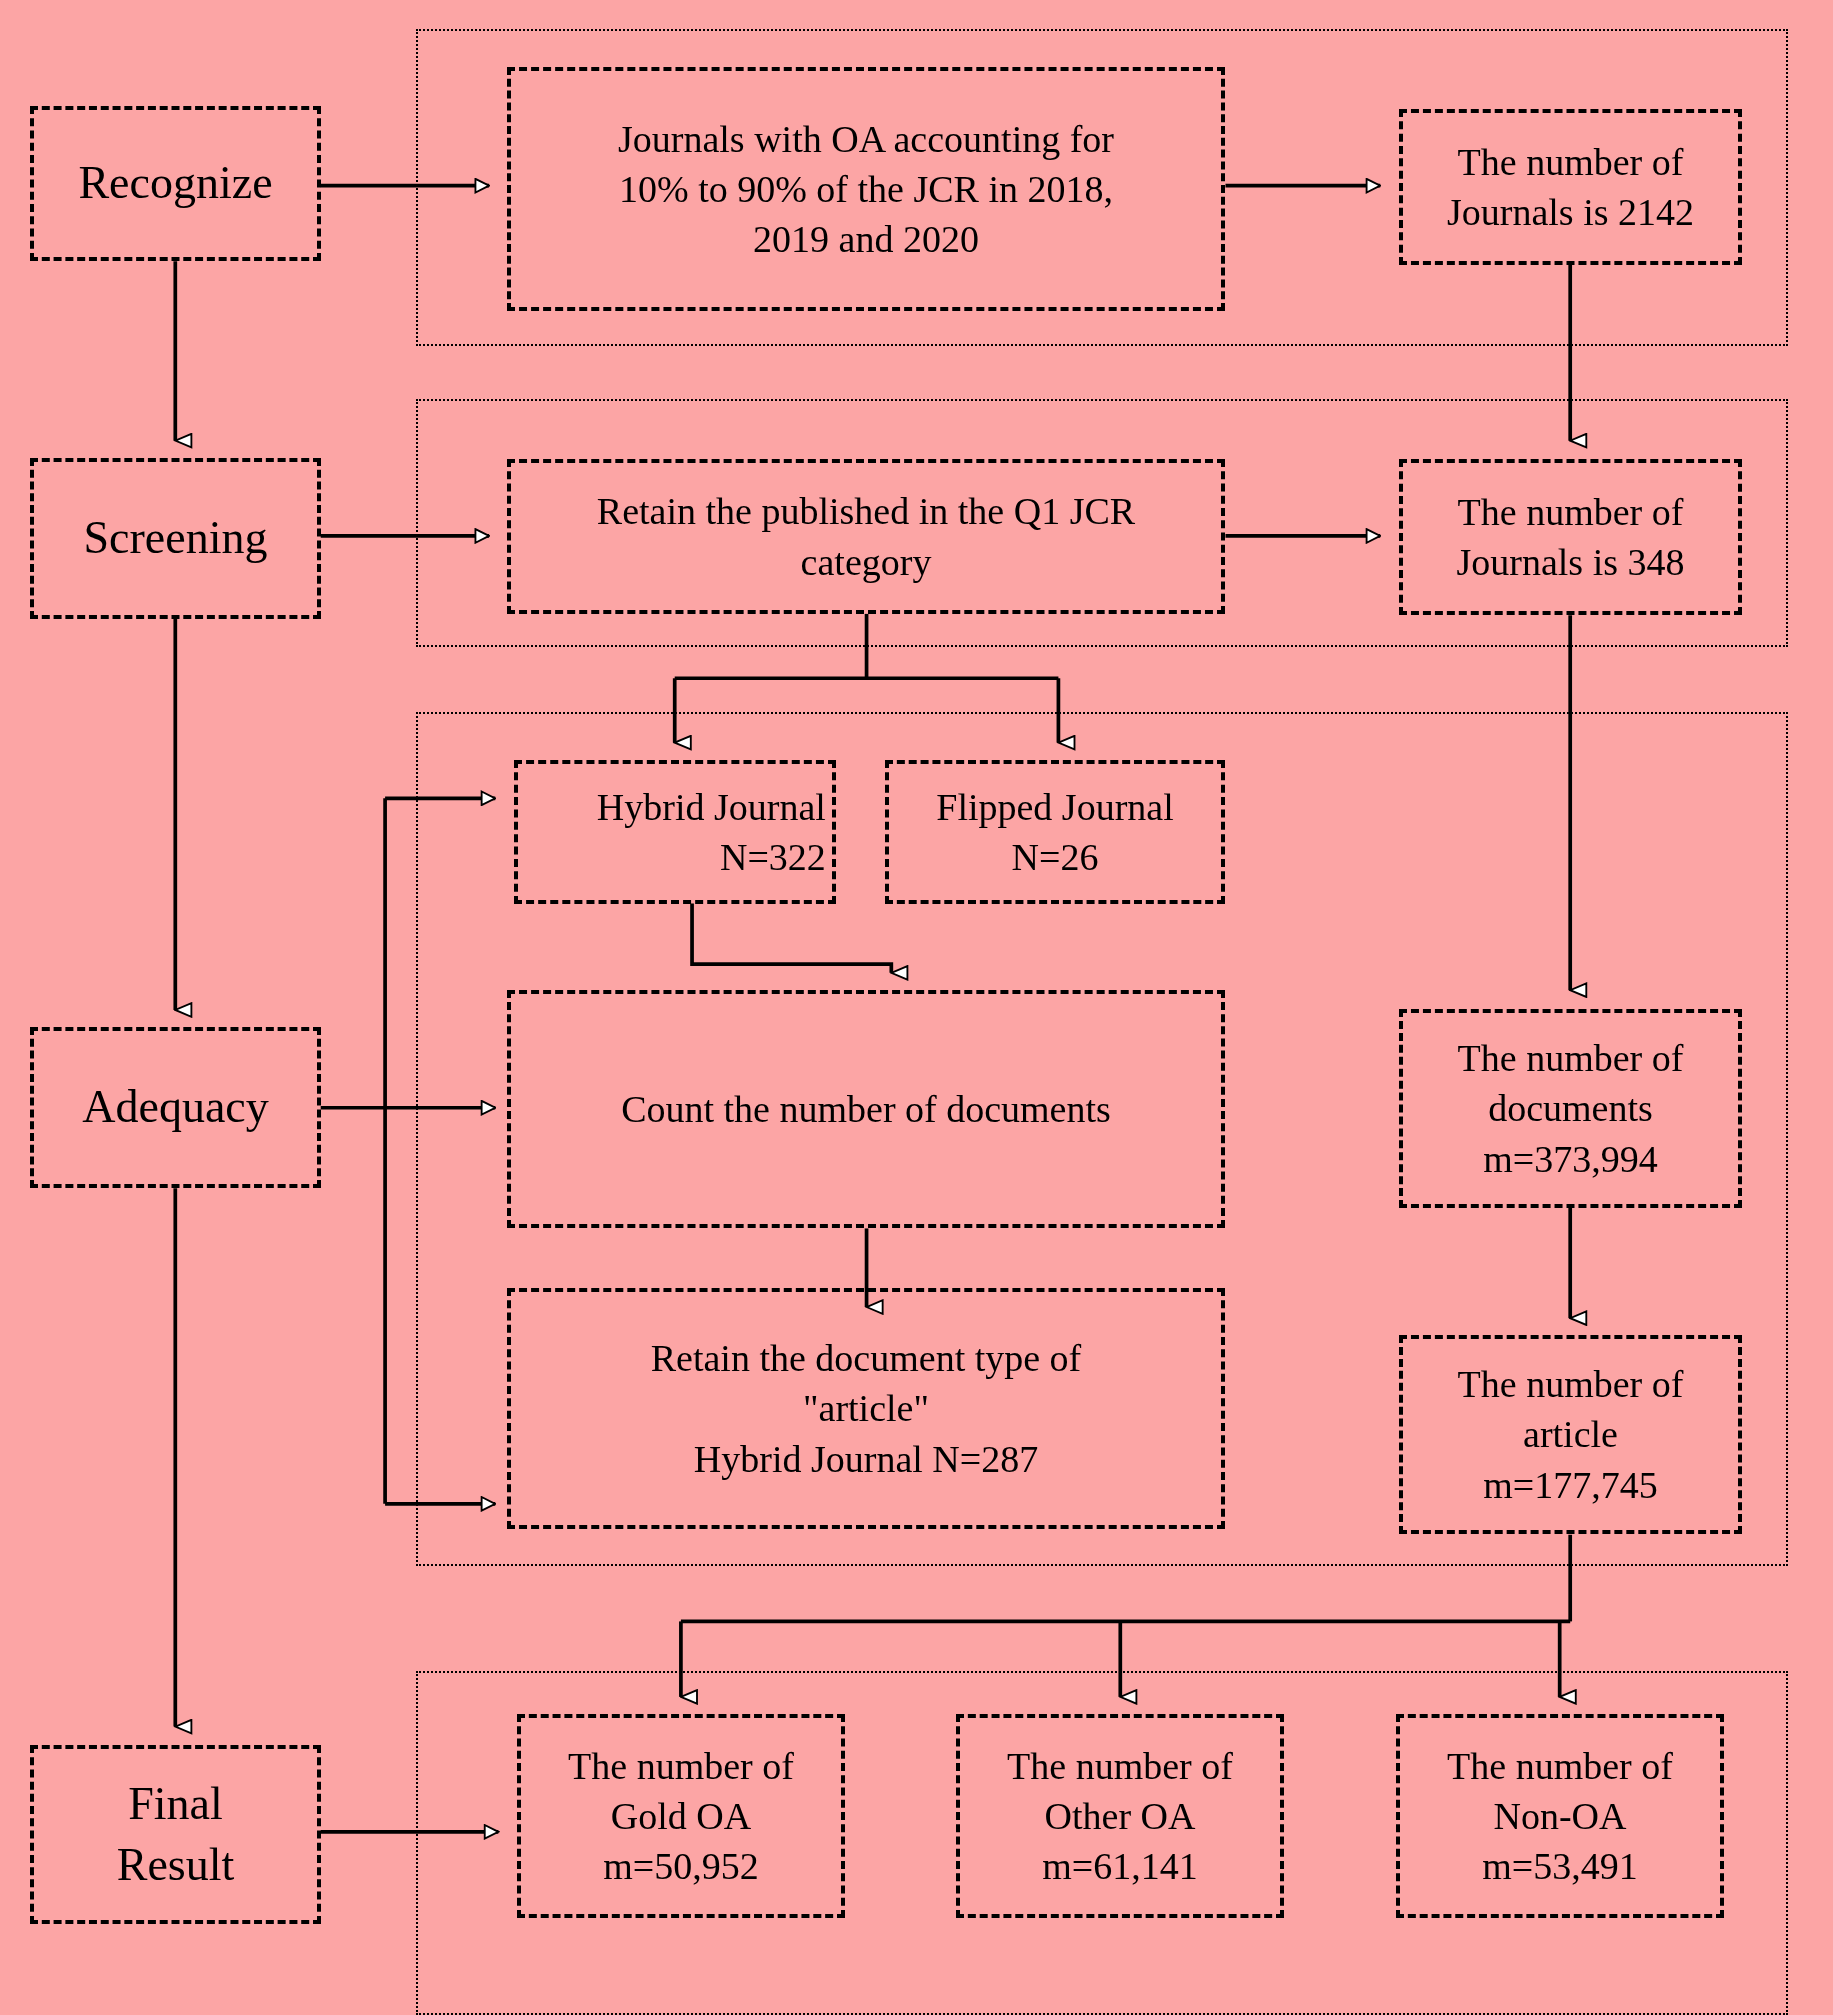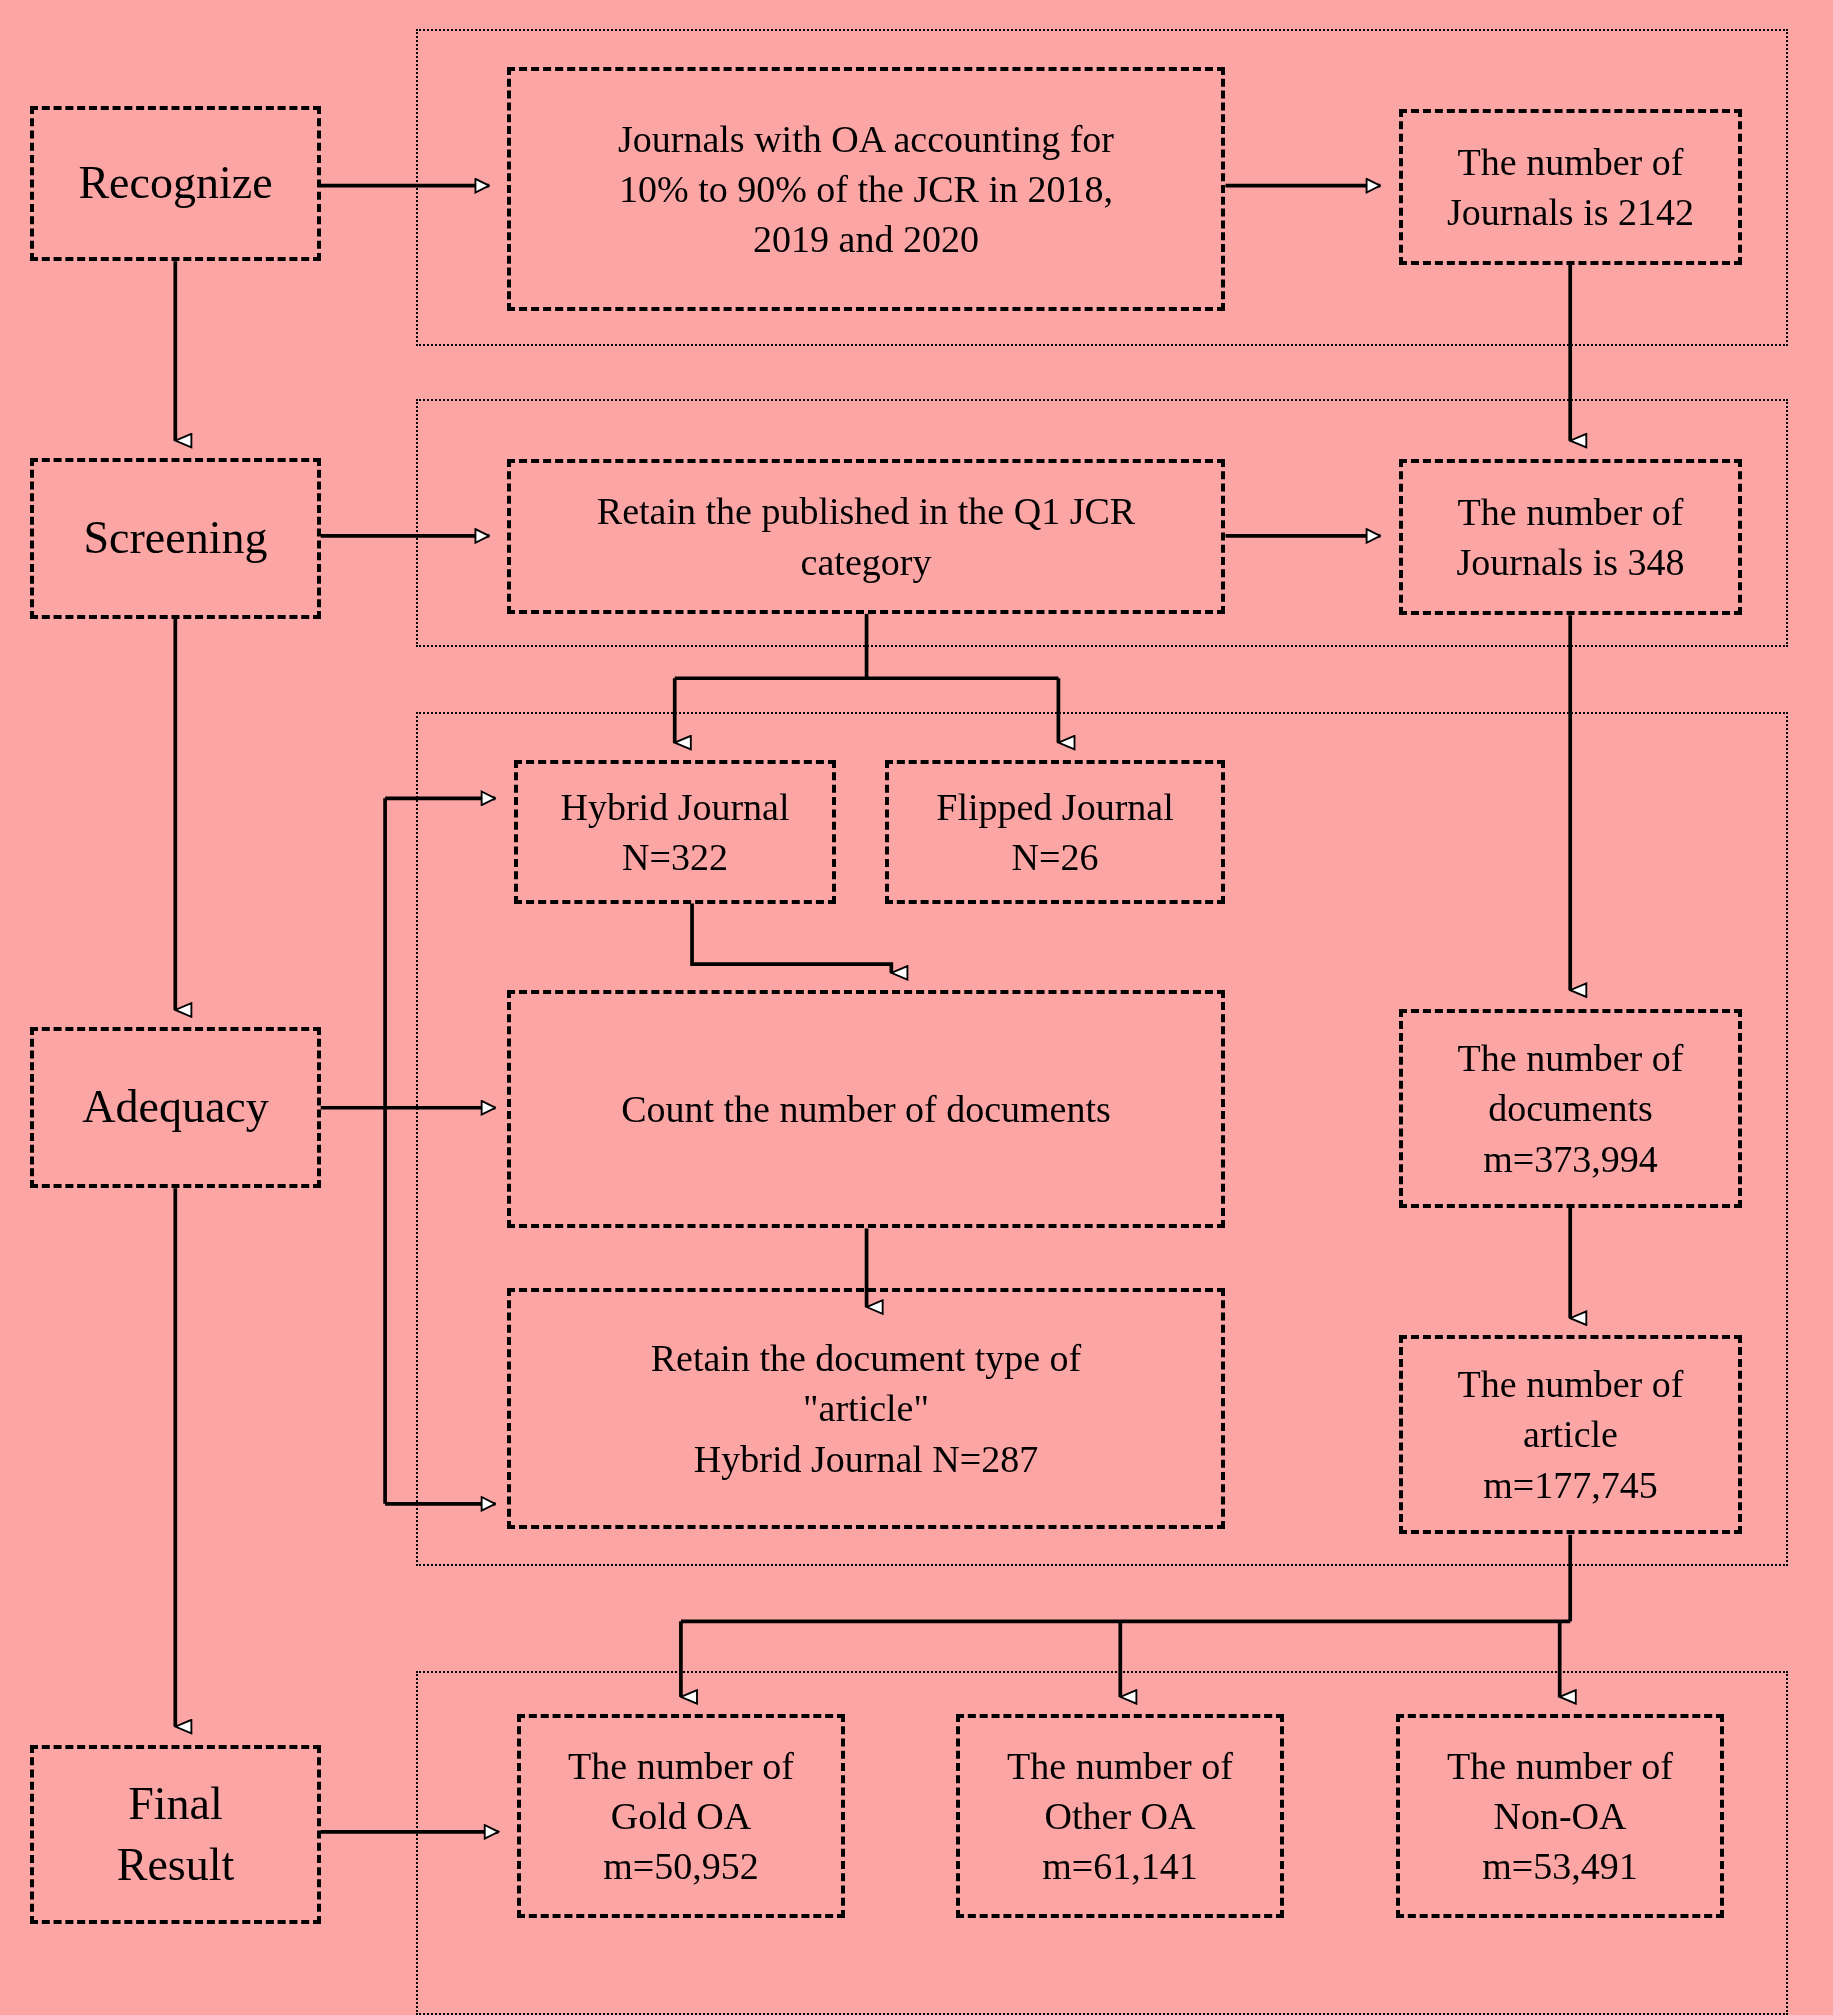--- a/index.html
+++ b/index.html
@@ -68,21 +68,21 @@
     </span>
   </div>
 
   <div class="node big" style="left:1399px; top:459px; width:343px; height:156px;">
     <span class="txt">
       <span>The number of</span><br>
       <span>Journals is 348</span>
     </span>
   </div>
 
-  <div class="node big" style="left:514px; top:760px; width:322px; height:144px;">
+  <div class="node big" style="left:514px; top:760px; width:322px; height:144px;text-align:right;">
     <span class="txt">
       <span>Hybrid Journal</span><br>
       <span>N=322</span>
     </span>
   </div>
 
   <div class="node big" style="left:885px; top:760px; width:340px; height:144px;align-items:center;">
     <span class="txt">
       <span>Flipped Journal</span><br>
       <span>N=26</span>

